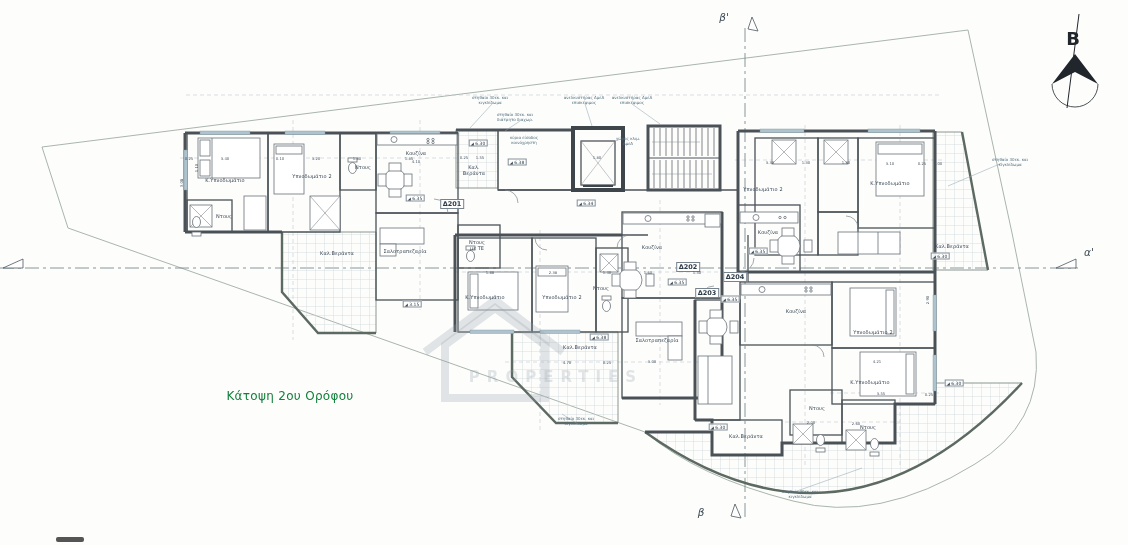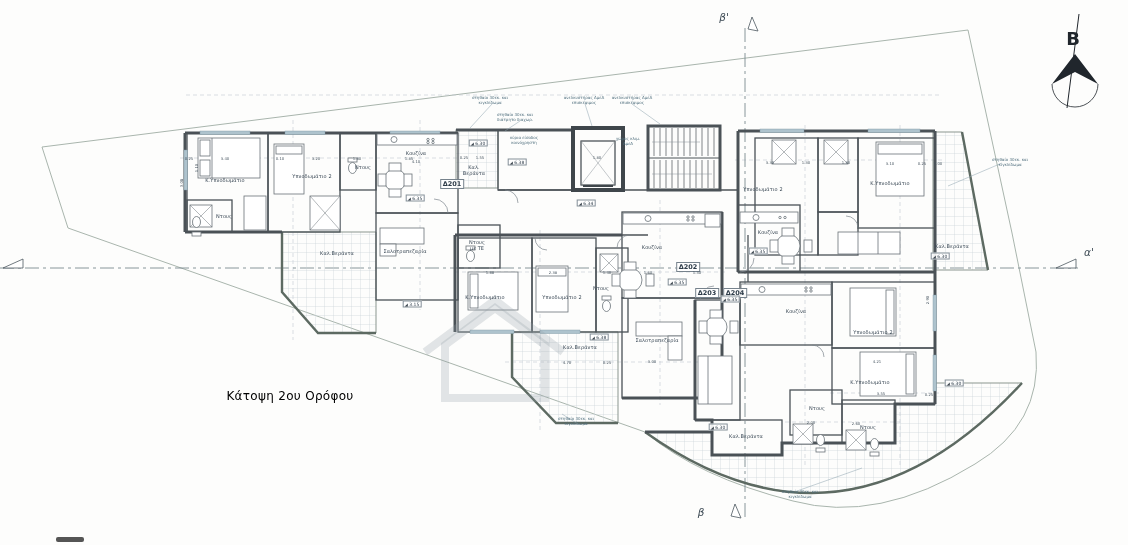--- a/index.html
+++ b/index.html
@@ -8,21 +8,21 @@
     background:#fdfdfc;font-family:"DejaVu Sans",sans-serif;
   }
   .canvas svg{position:absolute;left:0;top:0;}
   #overlay span{position:absolute;transform:translate(-50%,-50%);pointer-events:none;}
   .lbl{font-size:5px;color:#3c4a57;letter-spacing:.1px;white-space:pre-line;text-align:center;line-height:1.2;}
   .apt{font-size:6.5px;font-weight:bold;color:#2e3c49;border:.5px solid #76828c;background:rgba(255,255,255,.85);padding:0 1.5px;}
   .lvl{font-size:4.5px;color:#2e3c49;border:.4px solid #848f98;background:rgba(255,255,255,.9);padding:0 1px;white-space:nowrap;}
   .lvl::before{content:"◢";font-size:4px;margin-right:1.5px;color:#39434c;}
   .ann{font-size:4px;color:#51707f;white-space:pre-line;text-align:center;line-height:1.25;}
   .dim{font-size:3.8px;color:#475560;white-space:nowrap;}
-  .title{position:absolute;transform:translate(-50%,-50%);font-size:12px;color:#000000;letter-spacing:.3px;}
+  .title{position:absolute;transform:translate(-50%,-50%);font-size:12px;color:#15803d;letter-spacing:.3px;}
   .section-label{position:absolute;transform:translate(-50%,-50%);font-size:10.5px;font-style:italic;color:#3e4b55;}
   .north-b{position:absolute;transform:translate(-50%,-50%);font-size:18px;font-weight:bold;color:#20262c;}
   .wm1{position:absolute;transform:translate(-50%,-50%);font-size:40px;font-weight:bold;color:rgba(148,158,166,.26);letter-spacing:2px;white-space:nowrap;}
   .wm2{position:absolute;transform:translate(-50%,-50%);font-size:15px;font-weight:bold;color:rgba(148,158,166,.26);letter-spacing:7px;white-space:nowrap;}
 </style>
 </head>
 <body>
 
 <div class="canvas">
 
@@ -359,24 +359,24 @@
       <span class="lbl" style="left: 763px; top: 189px;">Υπνοδωμάτιο 2</span>
       <span class="lbl" style="left: 890px; top: 183px;">Κ.Υπνοδωμάτιο</span>
       <span class="lbl" style="left: 768px; top: 232px;">Κουζίνα</span>
       <span class="lbl" style="left: 952px; top: 246px;">Καλ.Βεράντα</span>
       <span class="lbl" style="left: 796px; top: 311px;">Κουζίνα</span>
       <span class="lbl" style="left: 873px; top: 332px;">Υπνοδωμάτιο 2</span>
       <span class="lbl" style="left: 870px; top: 382px;">Κ.Υπνοδωμάτιο</span>
       <span class="lbl" style="left: 817px; top: 408px;">Ντους</span>
       <span class="lbl" style="left: 868px; top: 427px;">Ντους</span>
       <span class="lbl" style="left: 746px; top: 436px;">Καλ.Βεράντα</span>
-      <span class="apt" style="left: 452px; top: 184px; text-align: center;">Δ201</span>
+      <span class="apt" style="left: 452px; top: 204px; text-align: center;">Δ201</span>
       <span class="apt" style="left: 688px; top: 267px;">Δ202</span>
       <span class="apt" style="left: 707px; top: 293px;">Δ203</span>
-      <span class="apt" style="left: 735px; top: 277px; margin-top: 16px;">Δ204</span>
+      <span class="apt" style="left: 735px; top: 277px;">Δ204</span>
       <span class="lvl" style="left: 478px; top: 143px;">6.30</span>
       <span class="lvl" style="left: 517px; top: 162px;">6.38</span>
       <span class="lvl" style="left: 586px; top: 203px;">6.34</span>
       <span class="lvl" style="left: 415px; top: 198px;">6.35</span>
       <span class="lvl" style="left: 412px; top: 304px;">3.15</span>
       <span class="lvl" style="left: 677px; top: 282px;">6.35</span>
       <span class="lvl" style="left: 599px; top: 337px;">6.38</span>
       <span class="lvl" style="left: 758px; top: 251px;">6.35</span>
       <span class="lvl" style="left: 730px; top: 299px;">6.35</span>
       <span class="lvl" style="left: 940px; top: 256px;">6.30</span>
@@ -435,14 +435,15 @@
     </div>
 
   <div class="title" style="left:290px;top:396px;">Κάτοψη 2ου Ορόφου</div>
 
   <div class="north-b" style="left:1073px;top:38px;">B</div>
 
   <div class="section-label" style="left:724px;top:17px;">β'</div>
   <div class="section-label" style="left:701px;top:512px;">β</div>
   <div class="section-label" style="left:1089px;top:252px;">α'</div>
 
+  <div class="wm2" style="left:556px;top:377px;">PROPERTIES</div>
 
 </div>
 
 </body></html>

